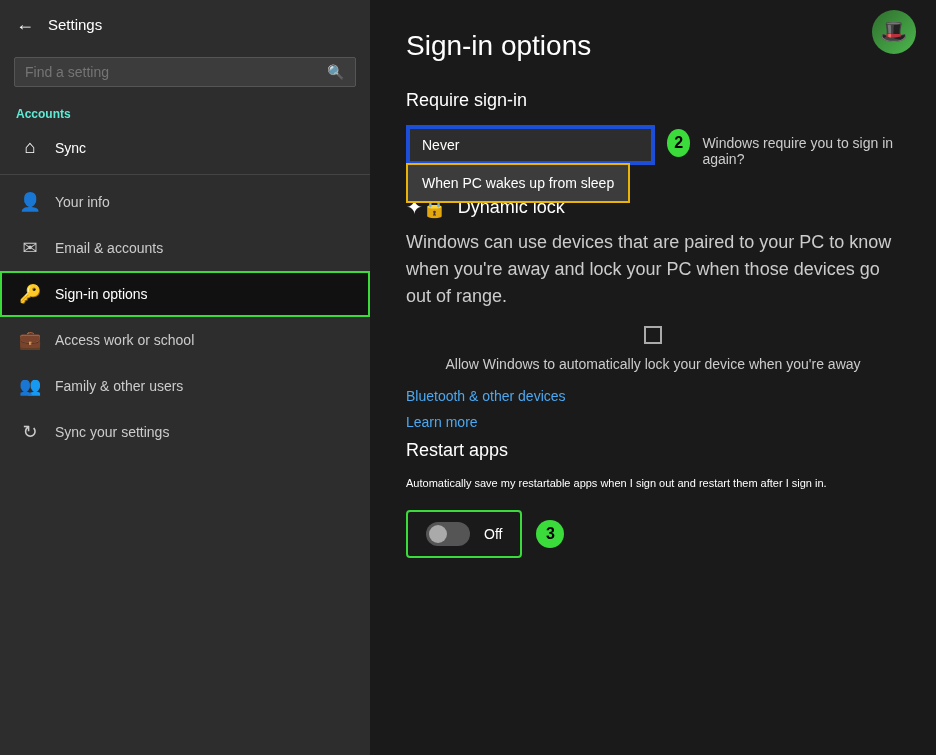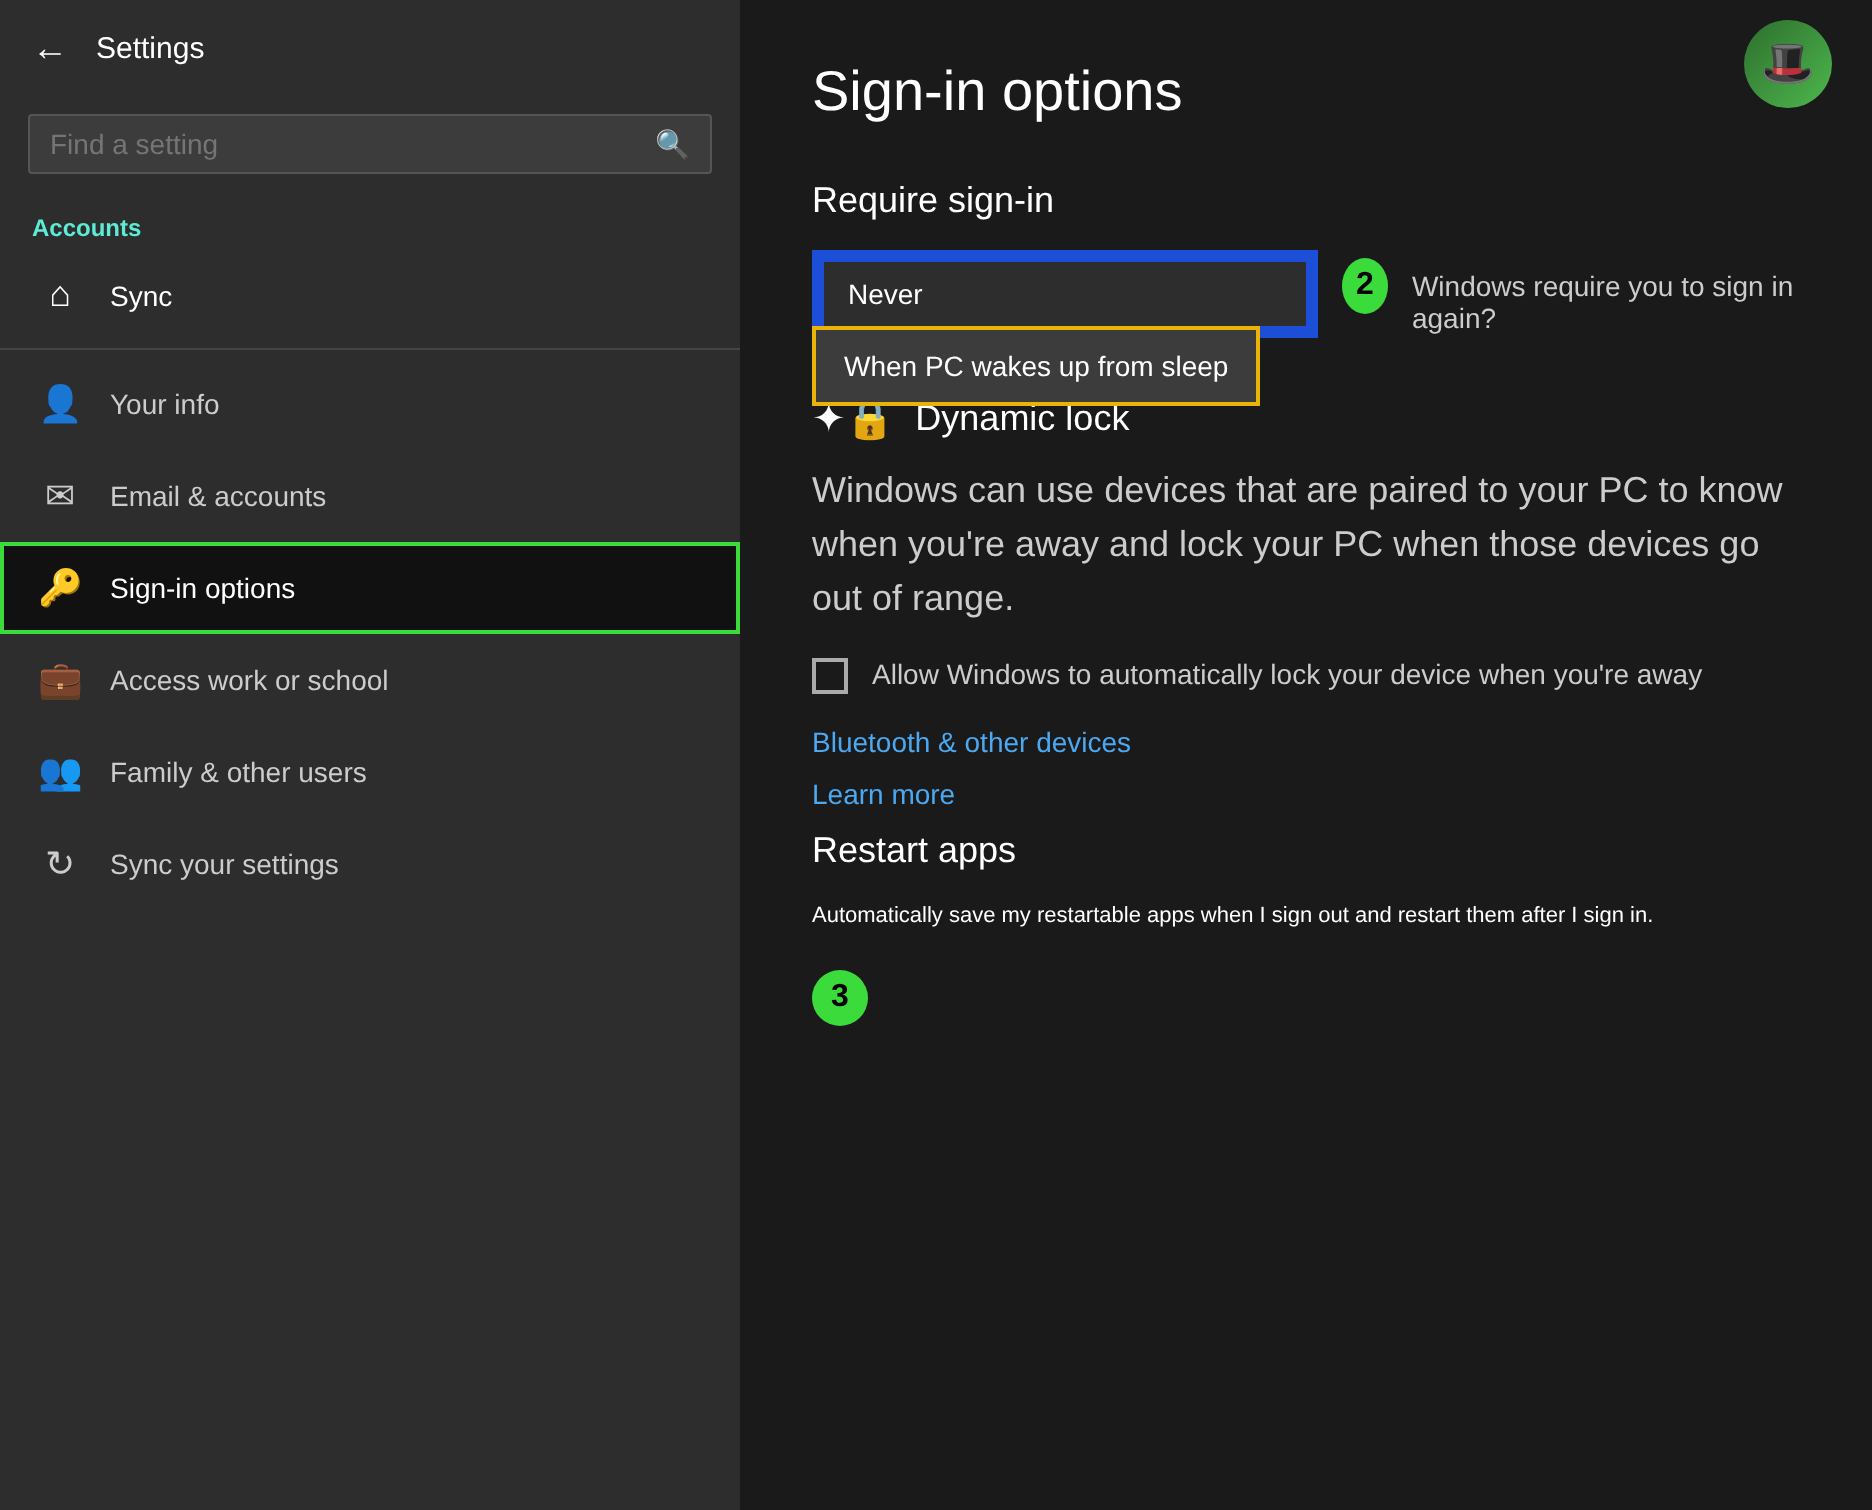--- a/index.html
+++ b/index.html
@@ -132,21 +132,21 @@
       gap: 12px;
       margin-bottom: 28px;
     }
 
     .dropdown-wrapper {
       position: relative;
     }
 
     .dropdown-select {
       background: #2d2d2d;
-      border: 6px solid #1d4ed8;
+      border: 4px solid #1d4ed8;
       color: #fff;
       font-size: 14px;
       padding: 8px 36px 8px 12px;
       cursor: pointer;
       min-width: 220px;
       appearance: none;
       outline: none;
     }
 
     .dropdown-number-badge {
@@ -202,23 +202,24 @@
     .section-desc {
       font-size: 18px;
       color: #ccc;
       margin-bottom: 16px;
       max-width: 520px;
       line-height: 1.5;
     }
 
     .checkbox-row {
       display: flex;
-      align-items: flex-start;
+      align-items: center;
       gap: 12px;
       margin-bottom: 16px;
+      flex-direction: column;
     }
 
     .checkbox-box {
       width: 18px;
       height: 18px;
       border: 2px solid #aaa;
       background: transparent;
       flex-shrink: 0;
     }
 
@@ -427,16 +428,22 @@
   </div>
 
   <a class="link-text">Bluetooth &amp; other devices</a>
   <a class="link-text">Learn more</a>
 
   <h2 class="section-heading" style="margin-top: 10px;">Restart apps</h2>
 
   <p class="restart-desc">Automatically save my restartable apps when I sign out and restart them after I sign in.</p>
 
   <div style="display:flex; align-items:center; gap:14px;">
+    <div class="toggle-area">
+      <div class="toggle-track">
+        <div class="toggle-thumb"></div>
+      </div>
+      <span class="toggle-label">Off</span>
+    </div>
     <div class="toggle-number-badge">3</div>
   </div>
 
 </div>
 
 </body></html>

